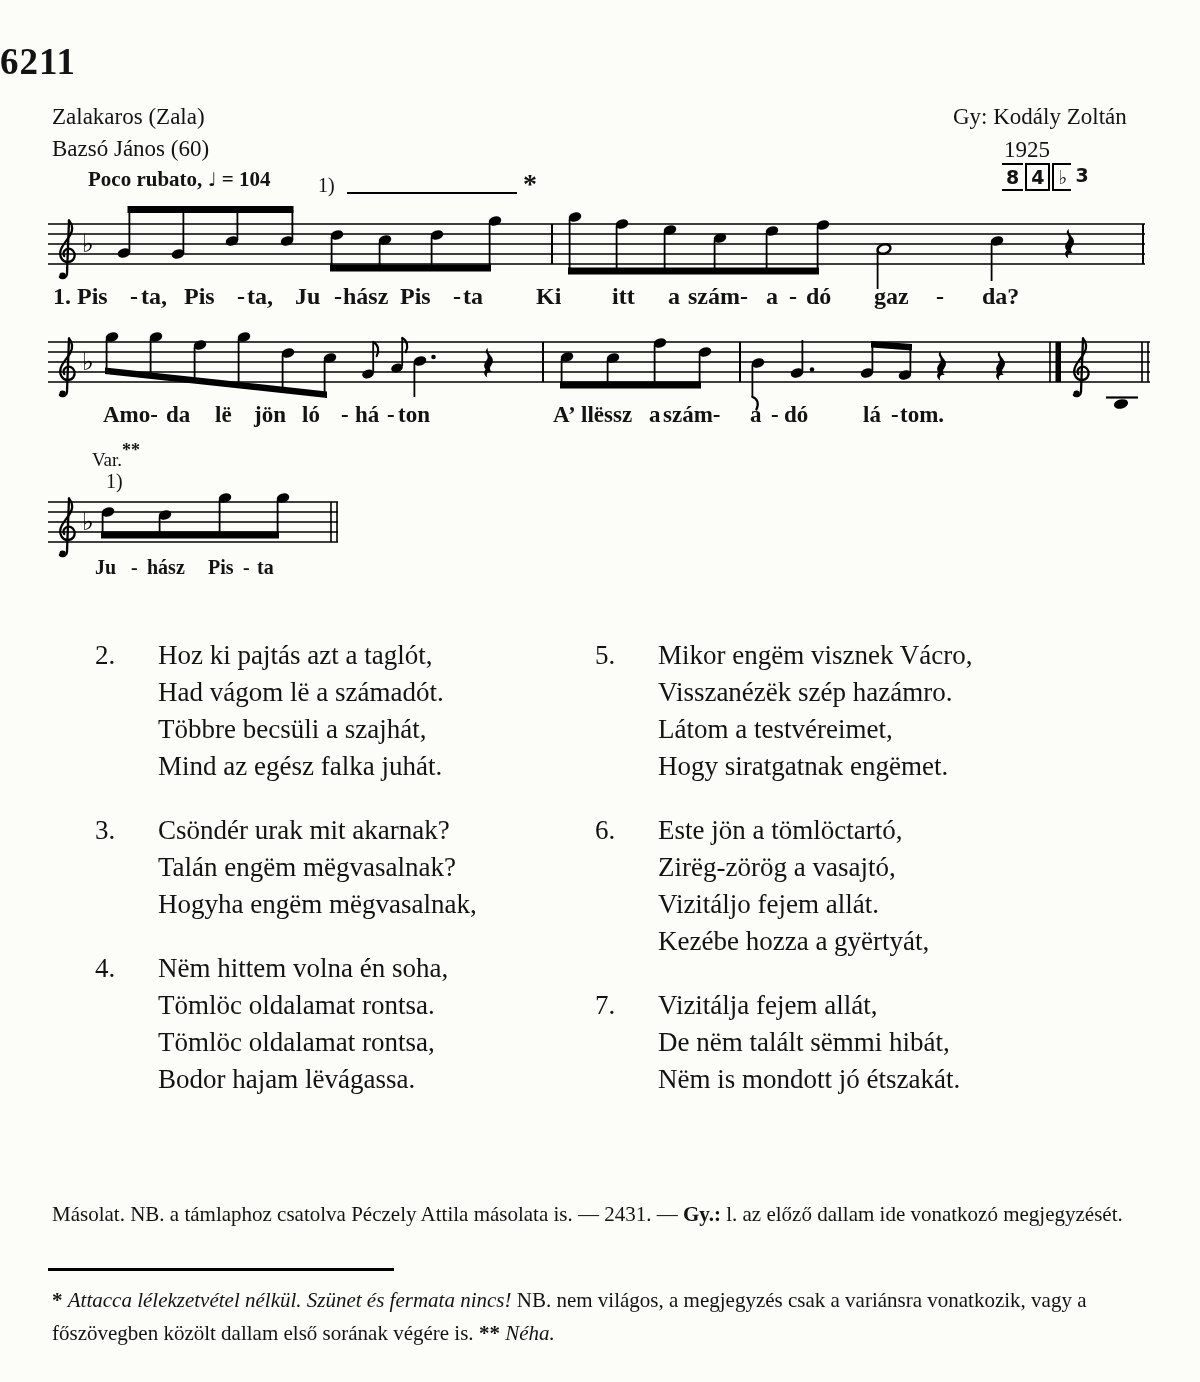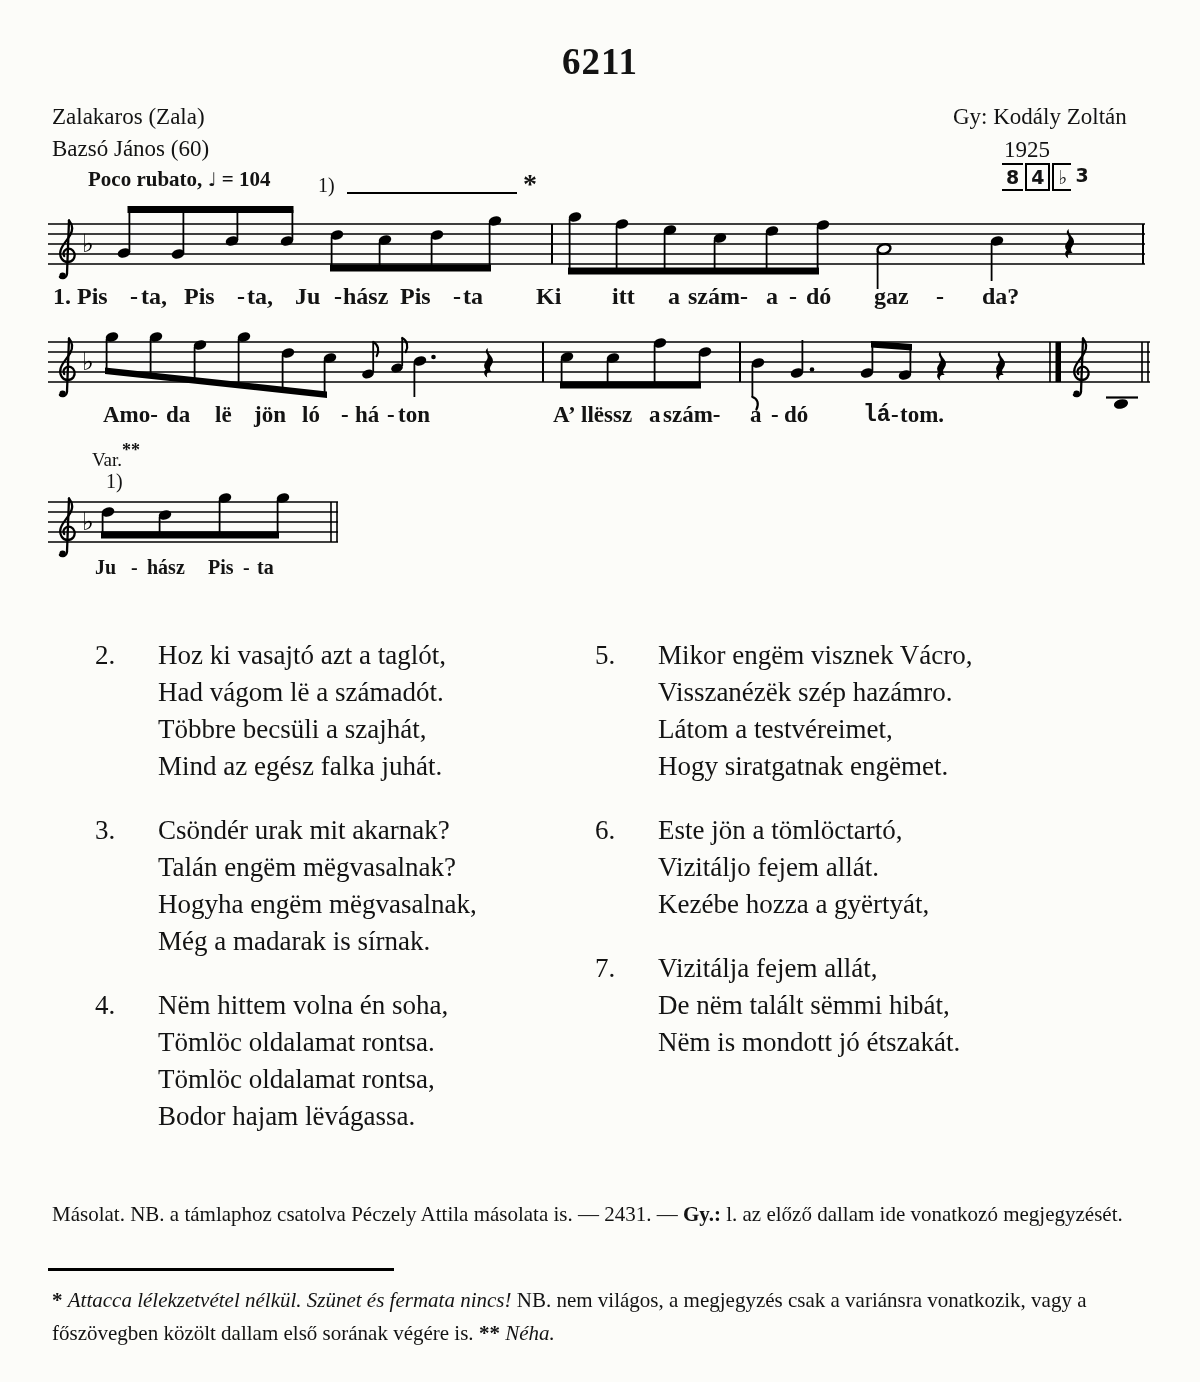--- a/index.html
+++ b/index.html
@@ -1,18 +1,18 @@
 <!DOCTYPE html>
 <html><head>
 <meta charset="utf-8">
 <style>
   html,body{margin:0;padding:0;background:#e8e8e4;}
   .page{position:relative;width:1200px;height:1382px;background:#fcfcf9;
         font-family:"Liberation Serif",serif;color:#131313;overflow:hidden;}
-  .title{position:absolute;left:0;right:0;top:40px;margin:0;text-align:center;
+  .title{position:absolute;left:0;right:0;top:40px;margin:0;text-align:left;
          font-size:37px;font-weight:bold;letter-spacing:1px;}
   .hdr{position:absolute;font-size:23px;white-space:pre;}
   .loc{left:52px;top:104px}
   .inf{left:52px;top:136px}
   .col{left:953px;top:104px}
   .yr{left:1004px;top:137px}
   .tempo{position:absolute;left:88px;top:167px;font-size:21px;font-weight:bold;white-space:pre;}
   .mn{font-family:"DejaVu Sans",sans-serif;font-size:19px;}
   .cadence{position:absolute;left:1002px;top:163px;display:flex;align-items:stretch;
            font-family:"DejaVu Sans",sans-serif;font-size:19px;font-weight:bold;line-height:24px;}
@@ -285,70 +285,70 @@
       <span style="left: 355px;">há</span>
       <span style="left: 387px;">-</span>
       <span style="left: 398px;">ton</span>
       <span style="left: 553px;">A’</span>
       <span style="left: 581px;">llëssz</span>
       <span style="left: 649px;">a</span>
       <span style="left: 663px;">szám-</span>
       <span style="left: 750px;">a</span>
       <span style="left: 771px;">-</span>
       <span style="left: 784px;">dó</span>
-      <span style="left: 863px; font-family: Liberation Mono, monospace;">lá</span>
+      <span style="left: 863px;">lá</span>
       <span style="left: 891px;">-</span>
       <span style="left: 900px;">tom.</span>
     </div>
 
   <div class="var-label"><span>Var.</span><sup>**</sup></div>
   <span class="ann a2">1)</span>
   <div class="lyrics l3">
       <span style="left: 95px;">Ju</span>
       <span style="left: 131px;">-</span>
       <span style="left: 147px;">hász</span>
       <span style="left: 208px;">Pis</span>
       <span style="left: 243px;">-</span>
       <span style="left: 257px;">ta</span>
     </div>
 
   <div class="verse-col vleft">
       <div class="verse">
         <span class="vnum">2.</span>
-        <div class="vline">Hoz ki vasajtó azt a taglót,</div>
+        <div class="vline">Hoz ki pajtás azt a taglót,</div>
         <div class="vline">Had vágom lë a számadót.</div>
         <div class="vline">Többre becsüli a szajhát,</div>
         <div class="vline">Mind az egész falka juhát.</div>
       </div>
       <div class="verse">
         <span class="vnum">3.</span>
         <div class="vline">Csöndér urak mit akarnak?</div>
         <div class="vline">Talán engëm mëgvasalnak?</div>
         <div class="vline">Hogyha engëm mëgvasalnak,</div>
-        <div class="vline">Még a madarak is sírnak.</div>
       </div>
       <div class="verse">
         <span class="vnum">4.</span>
         <div class="vline">Nëm hittem volna én soha,</div>
         <div class="vline">Tömlöc oldalamat rontsa.</div>
         <div class="vline">Tömlöc oldalamat rontsa,</div>
         <div class="vline">Bodor hajam lëvágassa.</div>
       </div>
     </div>
   <div class="verse-col vright">
       <div class="verse">
         <span class="vnum">5.</span>
         <div class="vline">Mikor engëm visznek Vácro,</div>
         <div class="vline">Visszanézëk szép hazámro.</div>
         <div class="vline">Látom a testvéreimet,</div>
         <div class="vline">Hogy siratgatnak engëmet.</div>
       </div>
       <div class="verse">
         <span class="vnum">6.</span>
         <div class="vline">Este jön a tömlöctartó,</div>
+        <div class="vline">Zirëg-zörög a vasajtó,</div>
         <div class="vline">Vizitáljo fejem allát.</div>
         <div class="vline">Kezébe hozza a gyërtyát,</div>
       </div>
       <div class="verse">
         <span class="vnum">7.</span>
         <div class="vline">Vizitálja fejem allát,</div>
         <div class="vline">De nëm talált sëmmi hibát,</div>
         <div class="vline">Nëm is mondott jó étszakát.</div>
       </div>
     </div>

